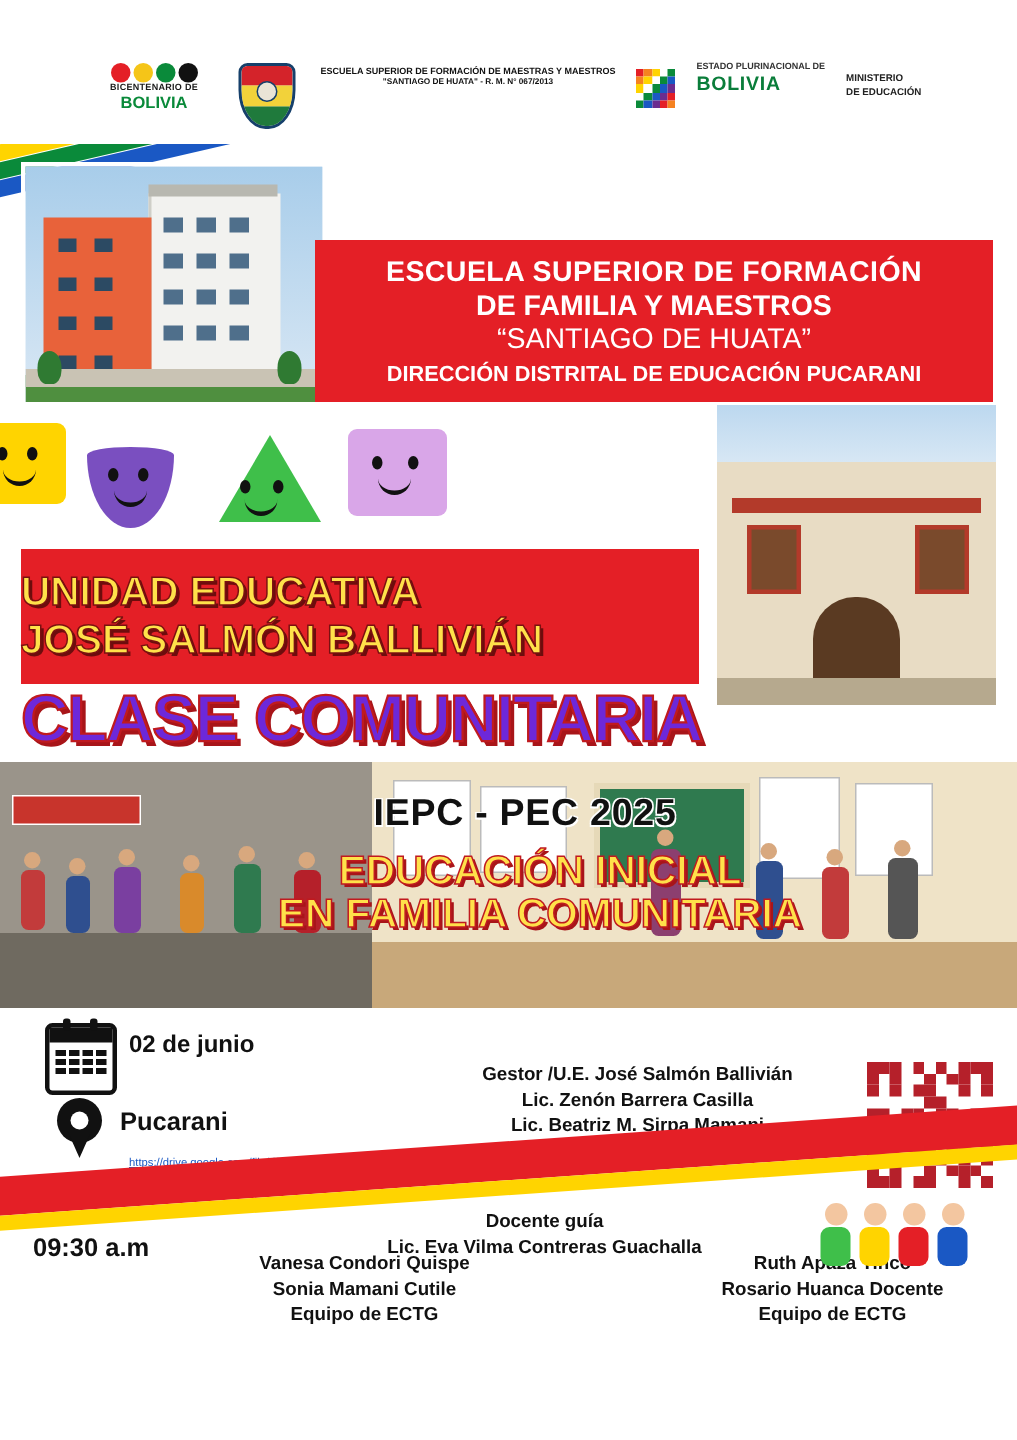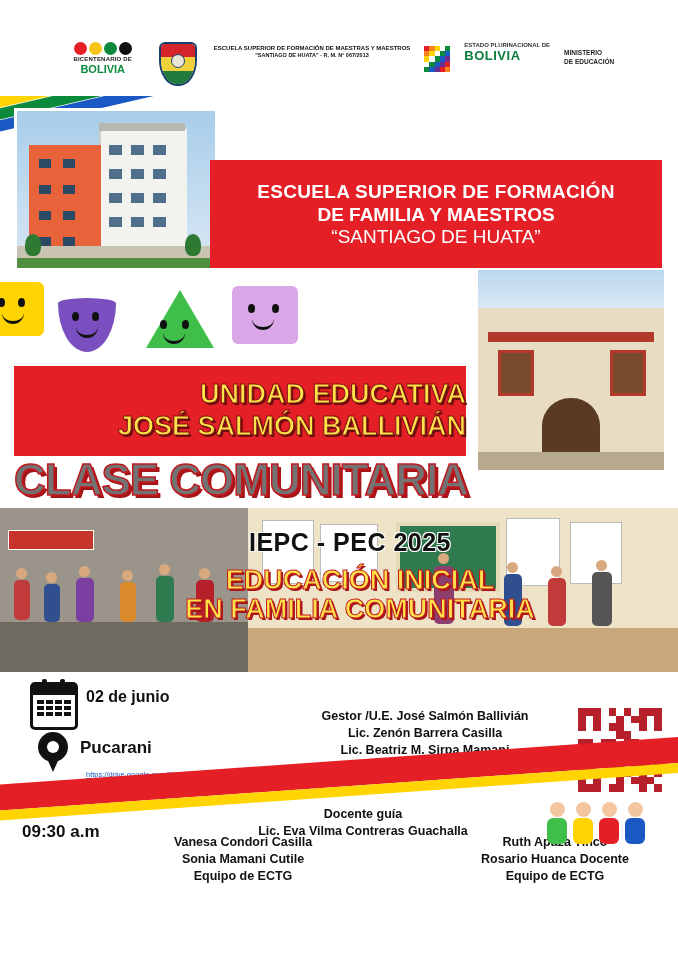--- a/index.html
+++ b/index.html
@@ -107,33 +107,33 @@
   .c-sky{position:absolute;left:0;top:0;right:0;height:56px;background:linear-gradient(180deg,#bcd8ef,#e4eef7);}
   .c-wall{position:absolute;left:0;top:38px;right:0;bottom:0;background:#e8dcc4;}
   .c-arch{position:absolute;background:#b33a2a;}
   .c-door{position:absolute;left:64px;bottom:0;width:58px;height:72px;background:#5a3a22;border-radius:28px 28px 0 0;}
   .c-win{position:absolute;background:#7a4a2c;border:3px solid #b33a2a;}
   .c-ground{position:absolute;left:0;right:0;bottom:0;height:18px;background:#b6a98e;}
 
   
   .ue-block{
     position:absolute;left:14px;top:366px;width:452px;height:90px;
-    background:#e41f26;display:flex;flex-direction:column;align-items:flex-end;justify-content:center;
+    background:#e41f26;display:flex;flex-direction:column;align-items:flex-start;justify-content:center;
     text-align:center;
   }
   .ue-block .t{
     font-size:27px;font-weight:bold;color:#ffe14a;line-height:1.18;
     -webkit-text-stroke:1px #7a1010;
     text-shadow:2px 2px 0 #6d0d0d;
   }
 
   
   .clase{
     position:absolute;left:14px;top:458px;width:560px;
-    font-size:44px;font-weight:bold;color:#737373;line-height:1;
+    font-size:44px;font-weight:bold;color:#6d28d9;line-height:1;
     -webkit-text-stroke:1.5px #c01a1f;
     text-shadow:3px 3px 0 #a81519;
     letter-spacing:-1px;
   }
 
   
   .mid-strip{
     position:absolute;left:0;top:508px;width:678px;height:170px;overflow:hidden;
   }
   .ms-left{position:absolute;left:0;top:0;width:248px;height:170px;background:#8e8a80;overflow:hidden;}
@@ -326,20 +326,21 @@
     <div class="b-green"></div>
     <div class="b-path"></div>
     <div class="b-tree" style="left:8px"></div>
     <div class="b-tree" style="left:168px"></div>
   </div>
 
   <div class="red-banner">
     <div class="l1">ESCUELA SUPERIOR DE FORMACIÓN</div>
     <div class="l2">DE FAMILIA Y MAESTROS</div>
     <div class="l3">“SANTIAGO DE HUATA”</div>
+    <div class="l4">DIRECCIÓN DISTRITAL DE EDUCACIÓN PUCARANI</div>
   </div>
 
   <div class="band-shapes">
     <div class="shape sq" style="left:-14px;top:14px;background:#ffd400;">
       <span class="eye" style="left:12px;top:16px"></span>
         <span class="eye" style="left:32px;top:16px"></span>
       <span class="smile" style="left:16px;top:28px"></span>
     </div>
     <div class="shape sq" style="left:58px;top:30px;background:#7a4fc0;border-radius:50% 50% 50% 50%/10% 10% 90% 90%;">
       <span class="eye" style="left:14px;top:14px"></span>
@@ -467,21 +468,21 @@
       <div>Lic. Beatriz M. Sirpa Mamani</div>
       <div>Docente Acompañante</div>
     </div>
 
     <div class="names n-center">
       <div>Docente guía</div>
       <div>Lic. Eva Vilma Contreras Guachalla</div>
     </div>
 
     <div class="names n-left-bottom">
-      <div>Vanesa Condori Casilla</div>
+      <div>Vanesa Condori Quispe</div>
       <div>Sonia Mamani Cutile</div>
       <div>Equipo de ECTG</div>
     </div>
 
     <div class="names n-right-bottom">
       <div>Ruth Apaza Tinco</div>
       <div>Rosario Huanca Docente</div>
       <div>Equipo de ECTG</div>
     </div>
 

